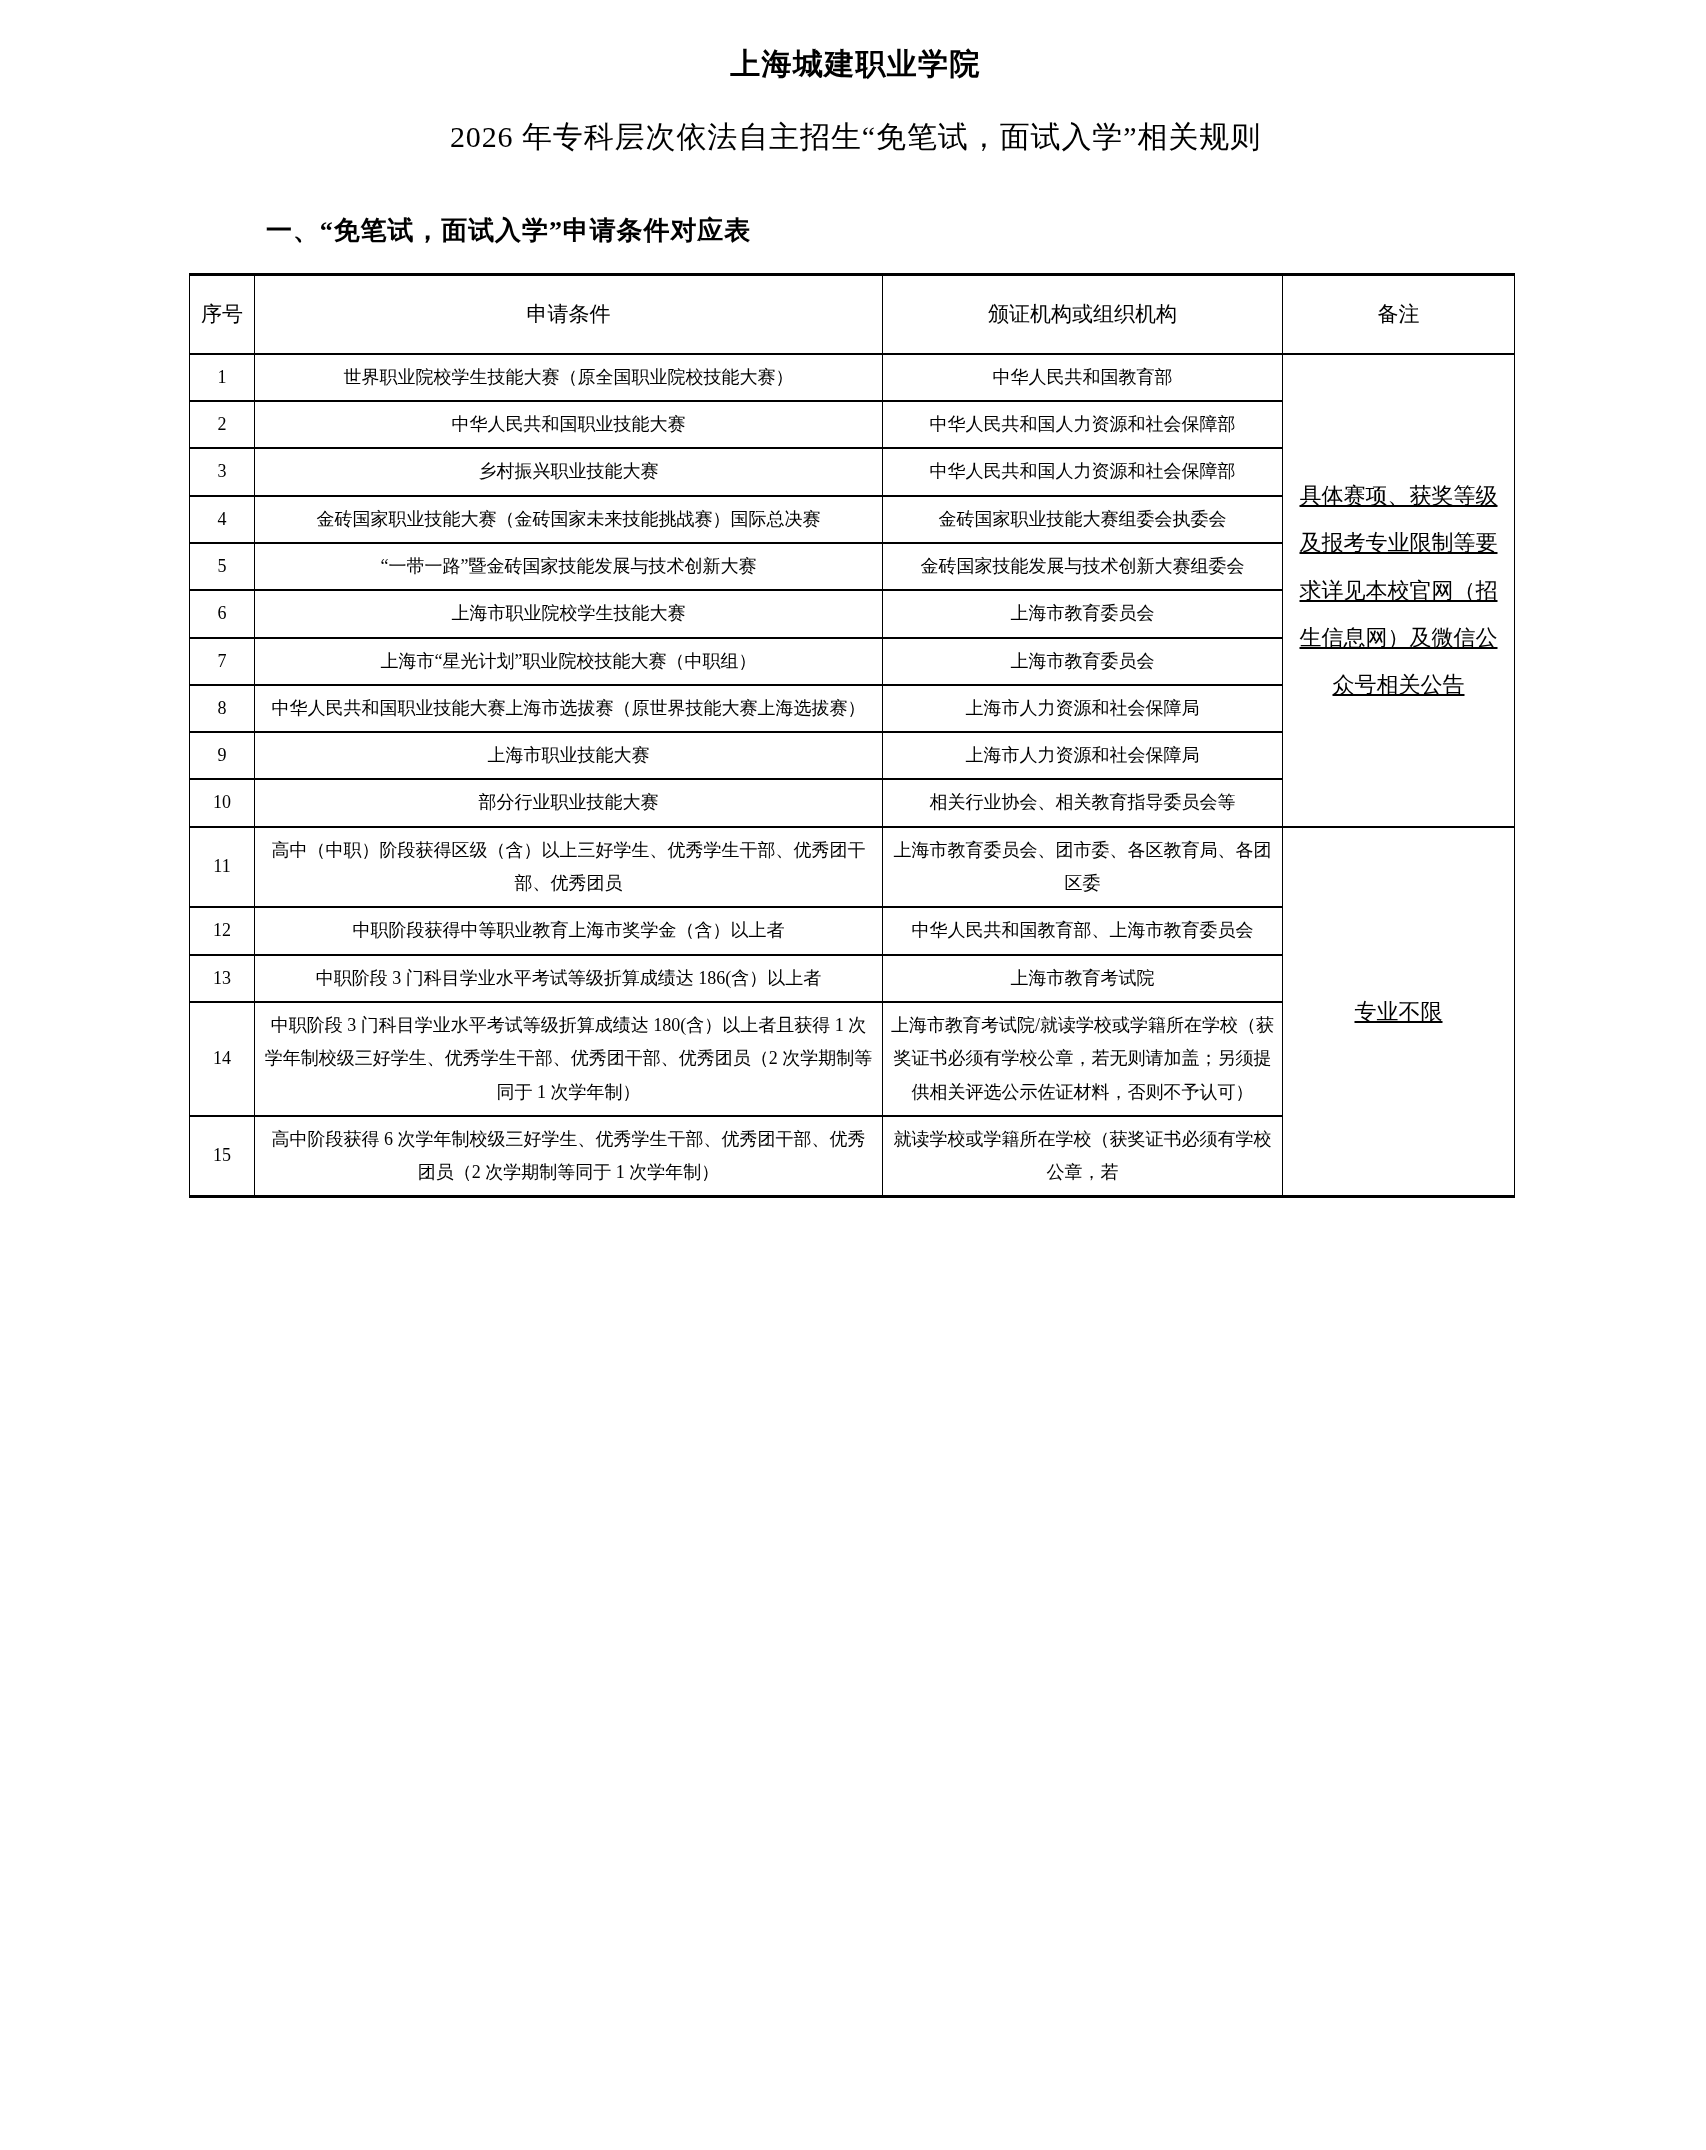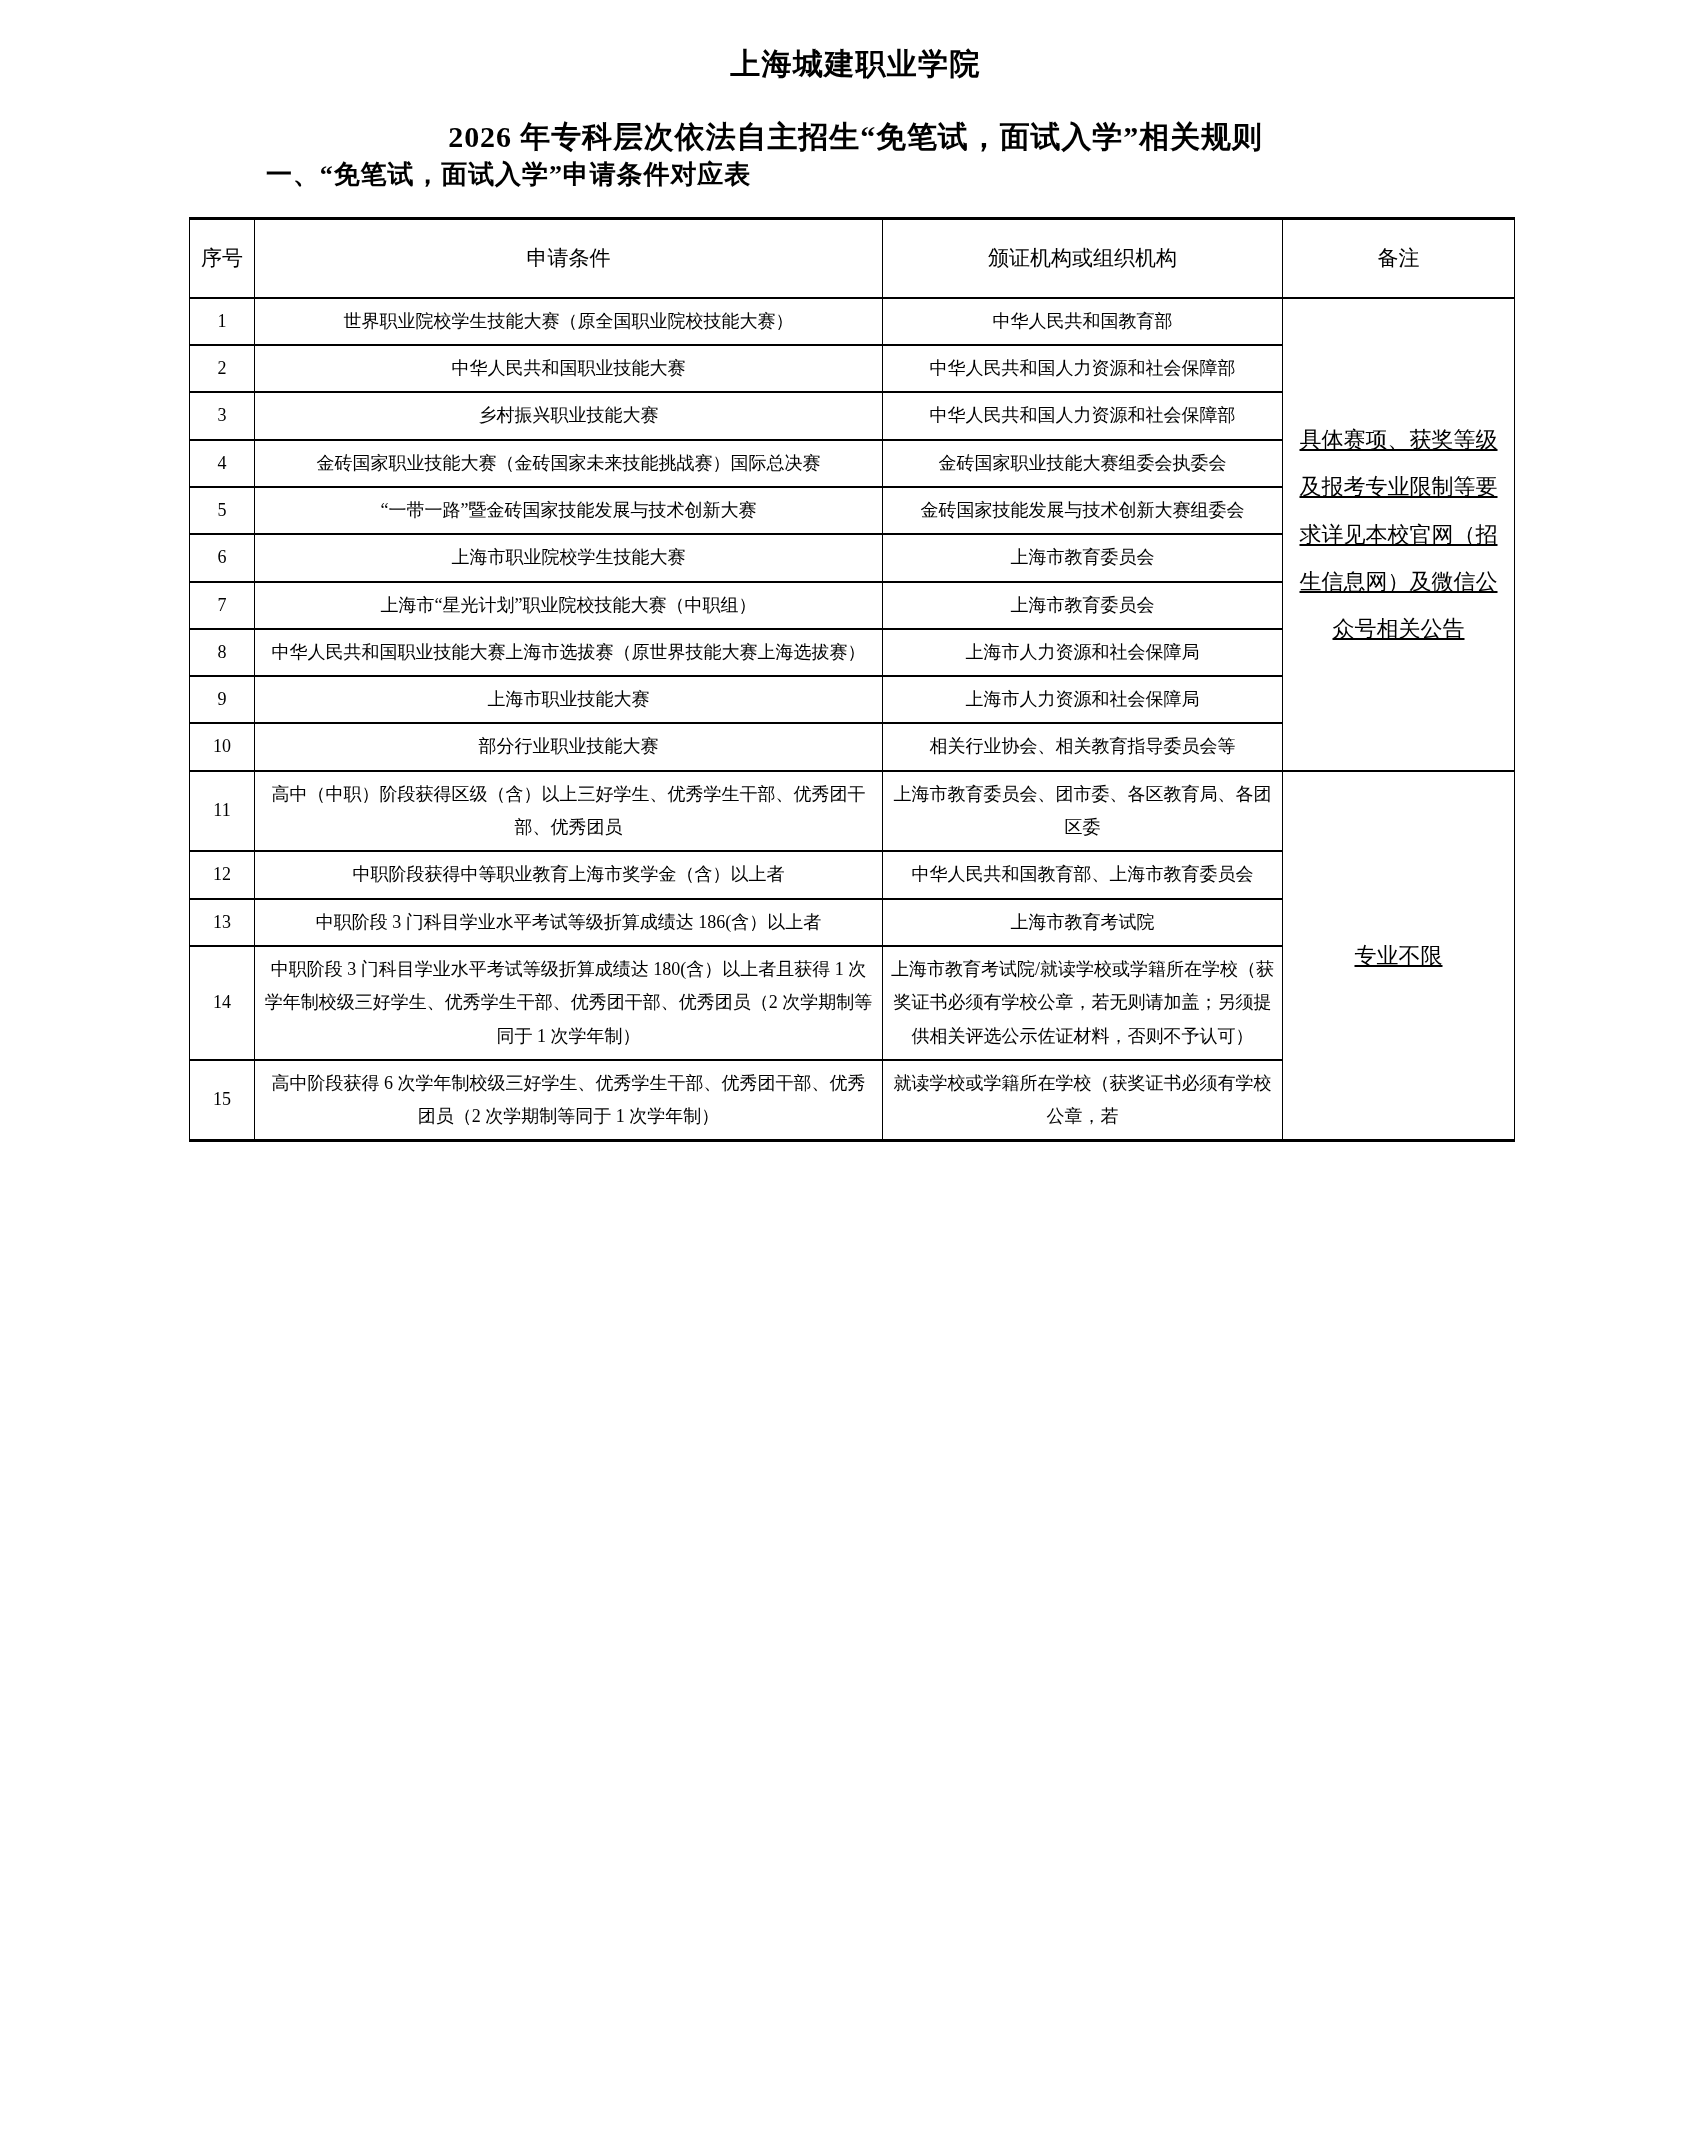--- a/index.html
+++ b/index.html
@@ -43,27 +43,28 @@
     text-align: center;
     font-size: 30px;
     font-weight: bold;
     letter-spacing: 1.3px;
     line-height: 1.4;
   }
   .doc-subtitle {
     margin-top: 31px;
     text-align: center;
     font-size: 30px;
-    font-weight: bold;
+    font-weight: normal;
     letter-spacing: 0.9px;
     line-height: 1.4;
   }
 
   
   .section-heading {
+    margin-top: 56px;
     margin-left: 77px;
     font-size: 26px;
     font-weight: bold;
     letter-spacing: 0.9px;
     line-height: 1.3;
   }
 
   
   table.rules {
     margin-top: 25px;

